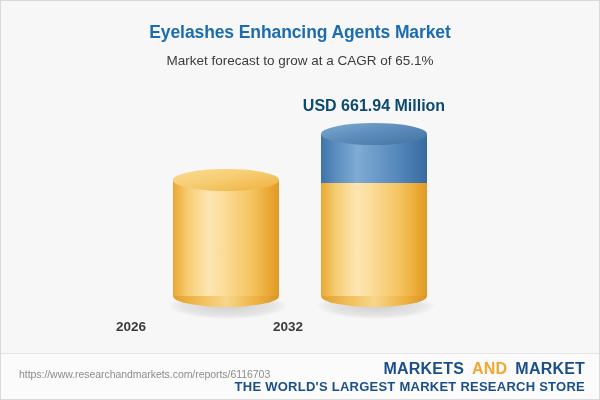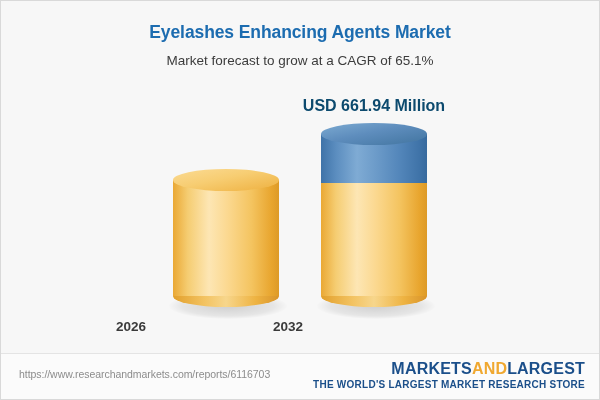--- a/index.html
+++ b/index.html
@@ -177,21 +177,21 @@
     letter-spacing: 0.2px;
     line-height: 18px;
     color: #1b4f8a;
     white-space: nowrap;
   }
   .logo-and {
     color: #f0a830;
   }
   .logo-tag {
     margin-top: 1px;
-    font-size: 10px;
+    font-size: 13px;
     font-weight: bold;
     letter-spacing: 0.25px;
     color: #1b4f8a;
     white-space: nowrap;
   }
 </style>
 </head>
 <body>
 
 <div id="infographic">
@@ -229,18 +229,18 @@
 
     <div class="cat-label" style="left: 272px; top: 318px;">2032</div>
 
   </div>
 
   <div class="footer-divider"></div>
   <div class="footer">
     <div class="footer-url">https://www.researchandmarkets.com/reports/6116703</div>
 
     <div class="logo">
-      <div class="logo-main"><span>MARKETS</span><span class="logo-and" style="margin:0 0;text-align:right;">AND</span><span>LARGEST</span></div>
+      <div class="logo-main"><span>MARKETS</span><span class="logo-and" style="margin:0 8px;text-align:right;">AND</span><span>MARKET</span></div>
       <div class="logo-tag">THE WORLD'S LARGEST MARKET RESEARCH STORE</div>
     </div>
   </div>
 
 </div>
 
 </body></html>

